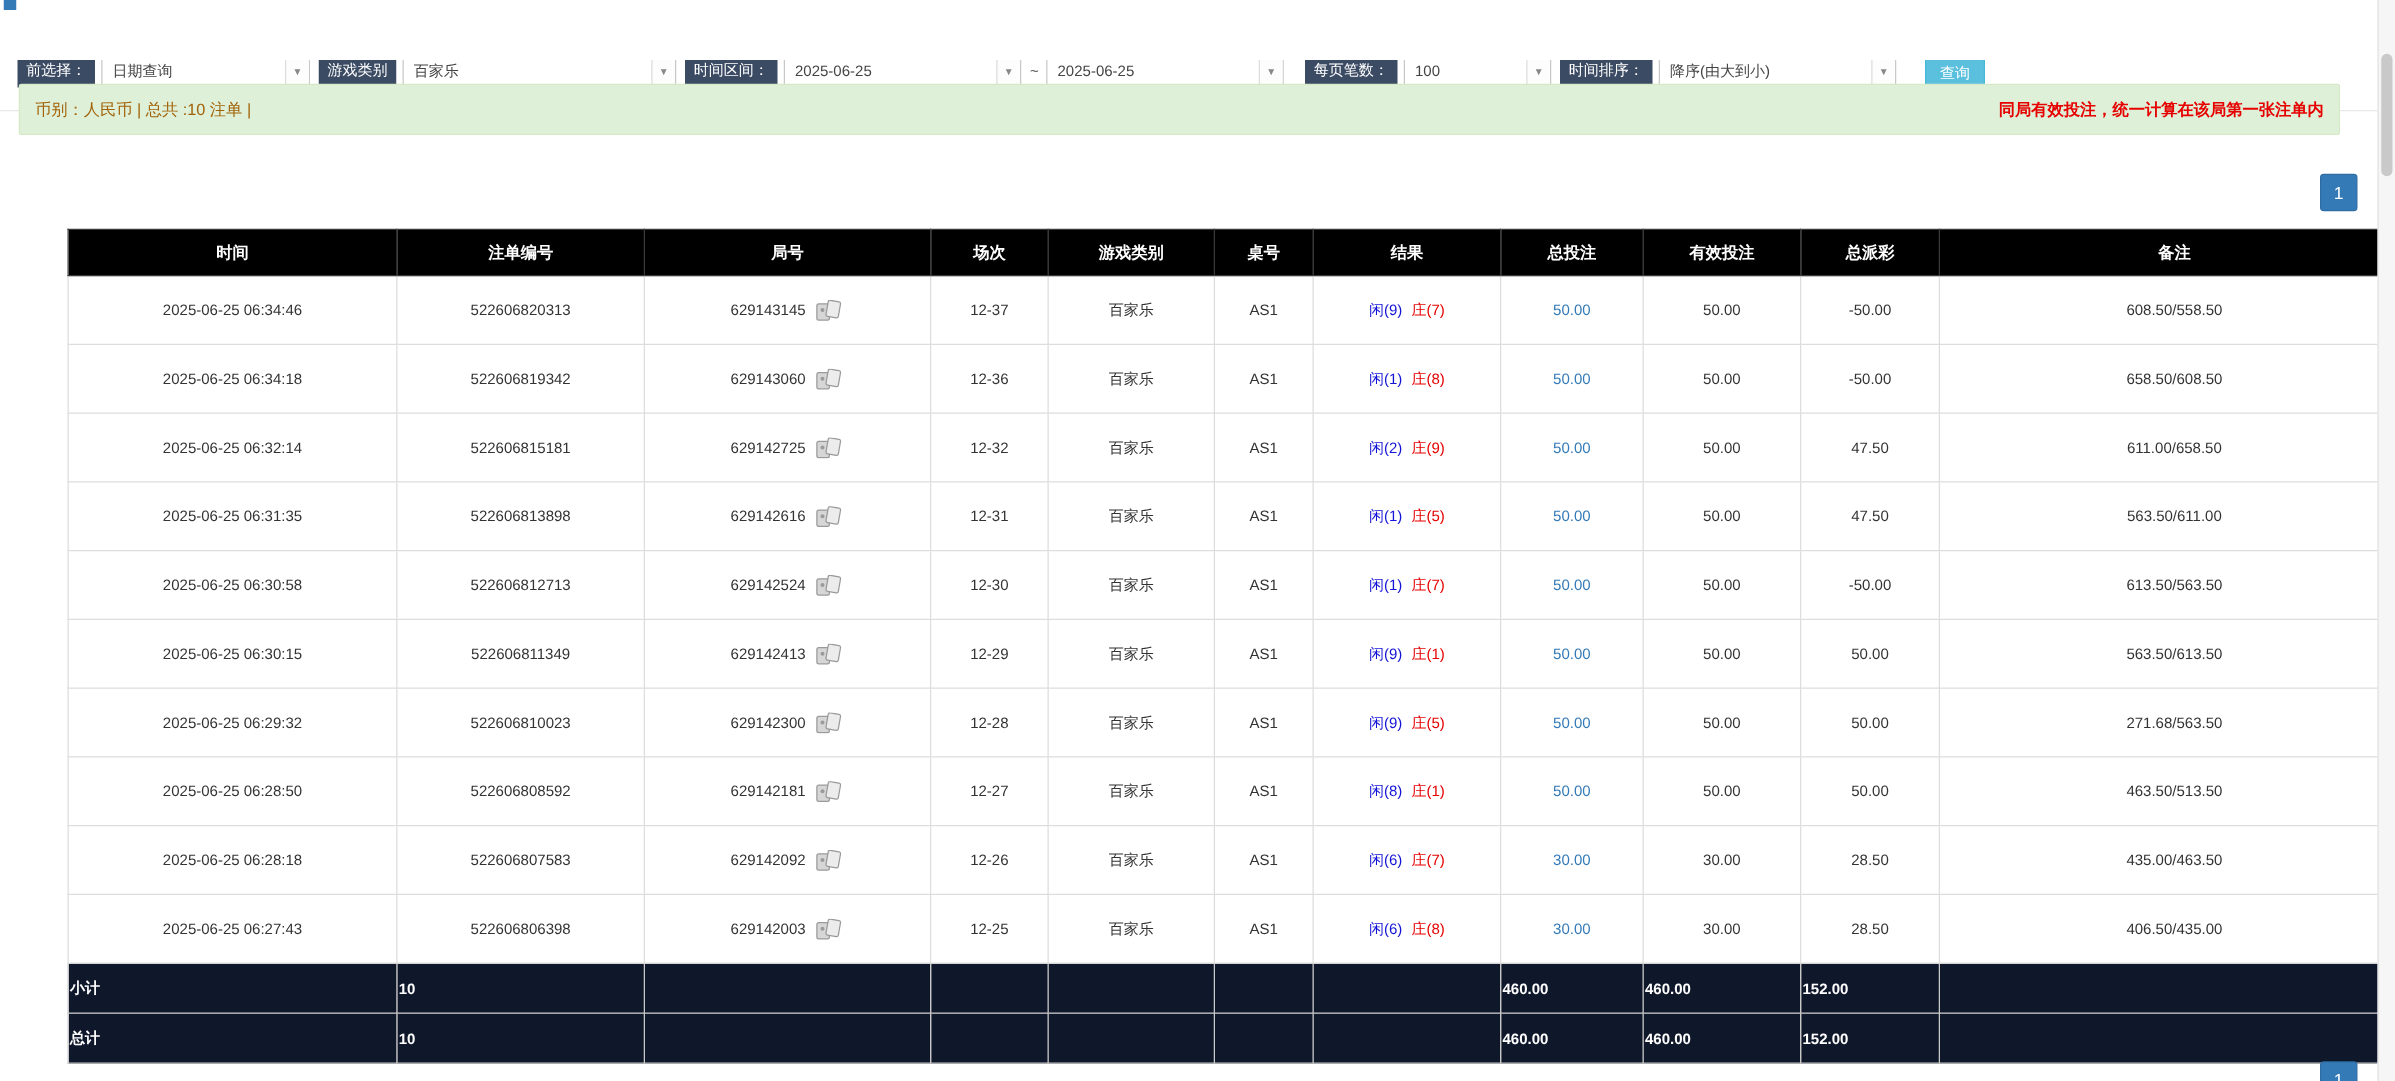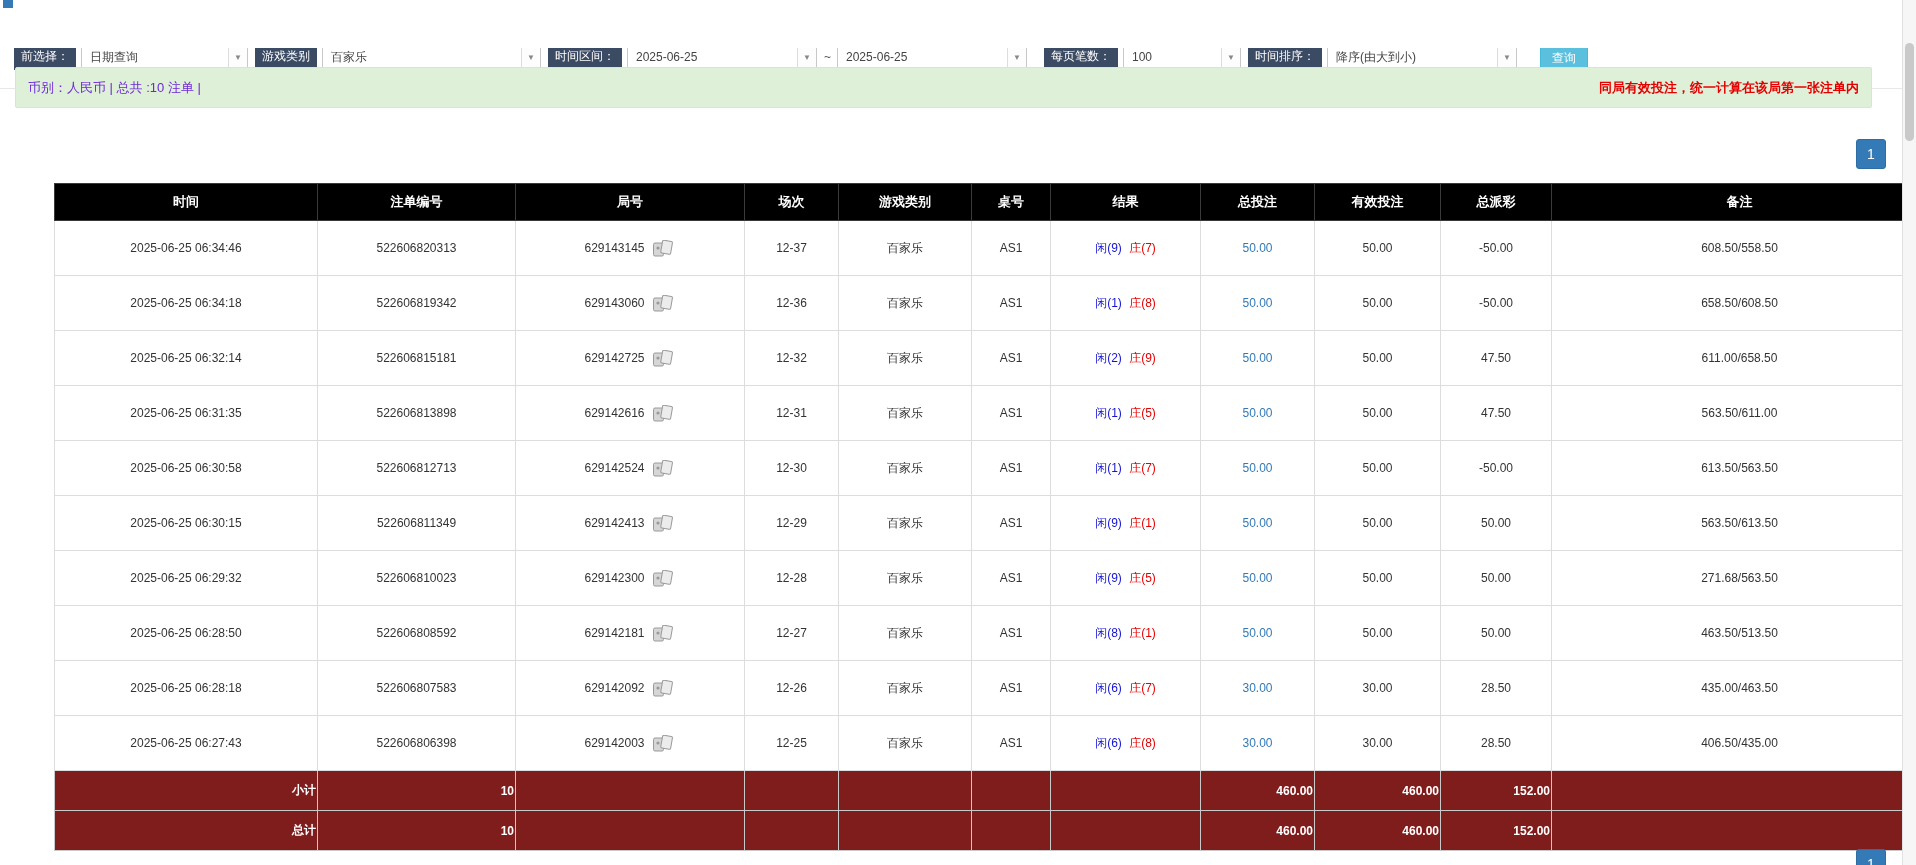--- a/index.html
+++ b/index.html
@@ -34,21 +34,21 @@
     margin-left:16px; width:46px; height:30px; background:#5bc0de; border:1px solid #46b8da; border-radius:3px;
     color:#fff; font-size:12px; display:flex; align-items:center; justify-content:center; cursor:pointer;
   }
 
   
   .info-bar {
     position:absolute; top:67px; left:15px; width:1857px; height:41px; box-sizing:border-box;
     background:#dff0d8; border:1px solid #d6e9c6; border-radius:2px;
     display:flex; align-items:center; justify-content:space-between; padding:0 12px; font-size:13px;
   }
-  .info-left { color:#6d28d9; }
+  .info-left { color:#a16207; }
   .info-right { color:#e60000;font-weight:bold; }
 
   
   .page-btn {
     position:absolute; width:30px; height:30px; background:#337ab7; border:1px solid #2e6da4; border-radius:3px;
     color:#fff; font-size:14px; display:flex; align-items:center; justify-content:center; cursor:pointer; box-sizing:border-box;
   }
   .page-top { top:139px; right:30px; }
   .page-bottom { top:849px; right:30px; }
 
@@ -63,22 +63,22 @@
     border:1px solid #ddd; height:54px; text-align:center; font-size:12px; color:#333; padding:0 4px;
     background:#fff;
   }
   .round-cell-inner { display:flex; align-items:center; justify-content:center; gap:7px; }
   .cards-icon { flex:0 0 auto; cursor:pointer; }
   .player { color:#1414d6; }
   .banker { color:#e60000; margin-left:4px; }
   a.bet-link { color:#337ab7; text-decoration:none; cursor:pointer; }
   .neg { color:#e60000; }
   table.bets tbody.footer td {
-    background:#7f1d1d; color:#fff; font-weight:bold; font-size:12px; height:37px;
-    border:1px solid #c9c9c9; text-align:right;
+    background:#0f172a; color:#fff; font-weight:bold; font-size:12px; height:37px;
+    border:1px solid #c9c9c9; text-align:left;
   }
 
   
   .scrollbar { position:absolute; top:0; right:0; width:14px; height:865px; background:#f6f6f6; border-left:1px solid #e2e2e2; box-sizing:border-box; }
   .scroll-thumb { position:absolute; top:43px; left:2px; width:9px; height:98px; background:#c9c9c9; border-radius:5px; cursor:pointer; }
 </style>
 </head>
 <body>
 
 <div class="corner-fragment"></div>

